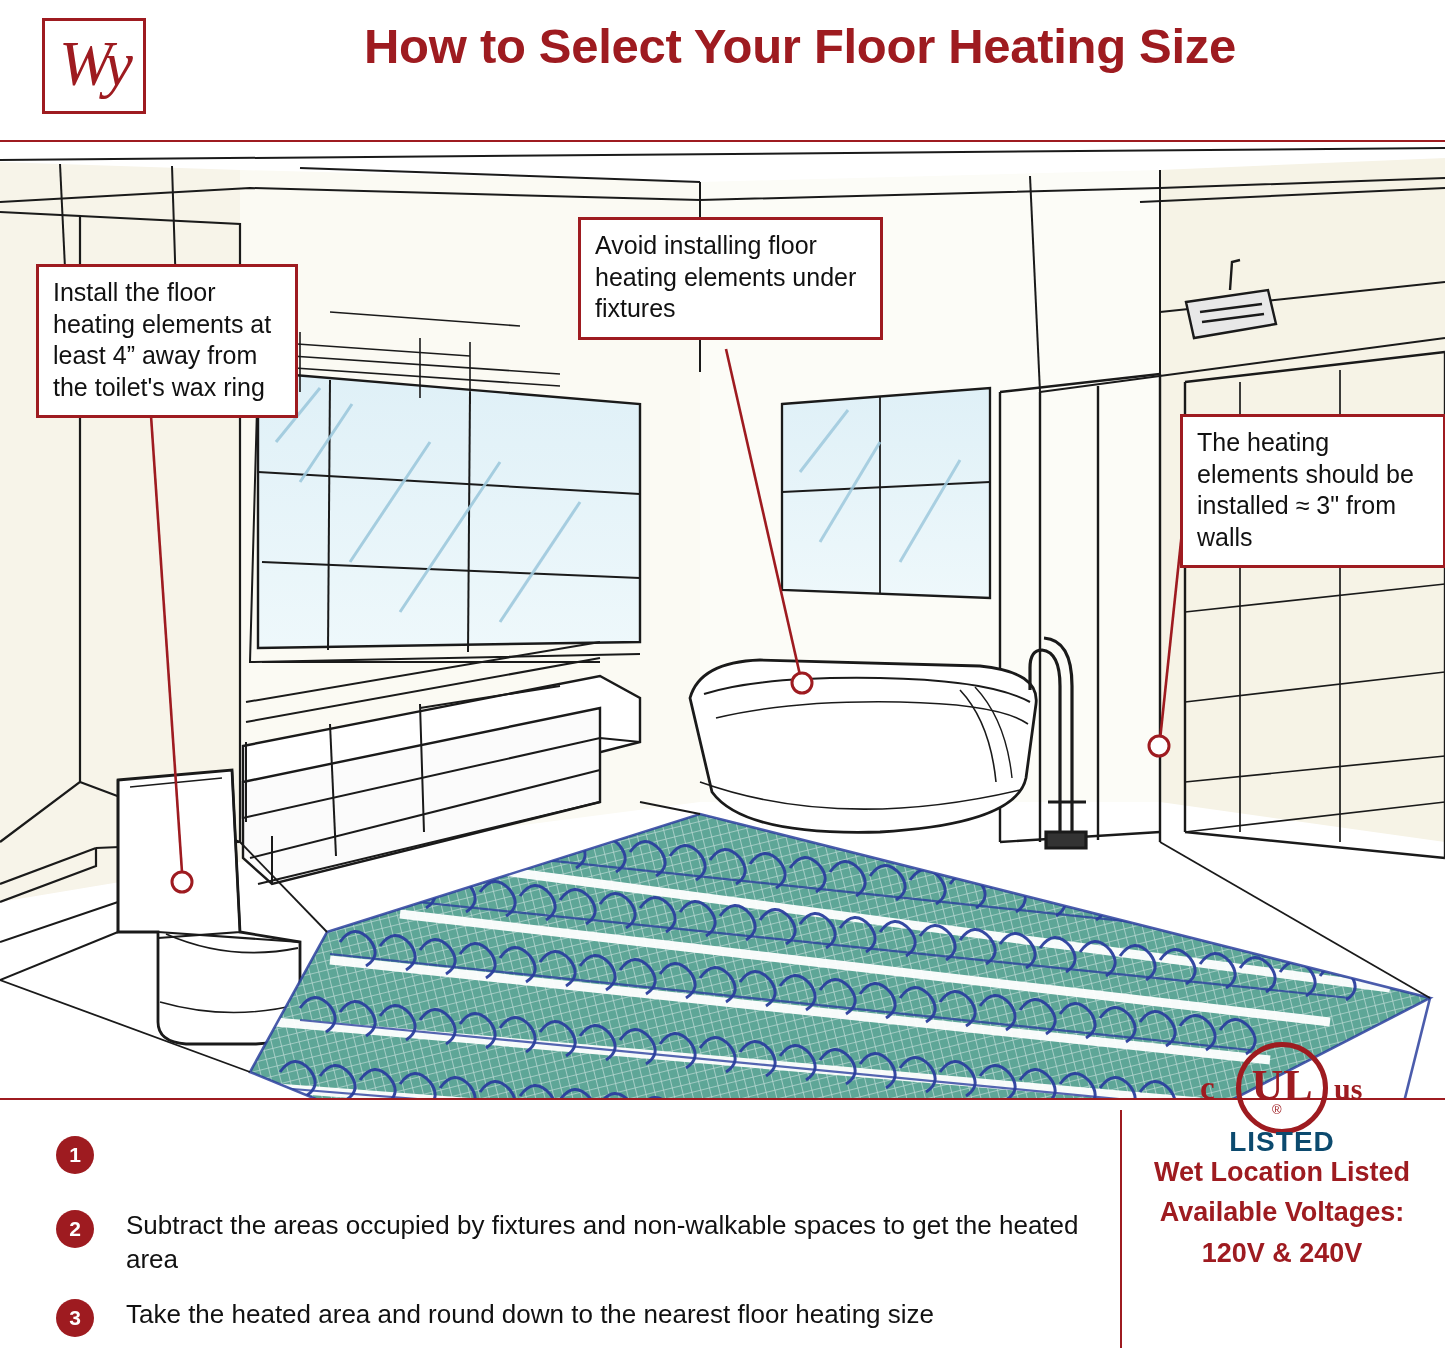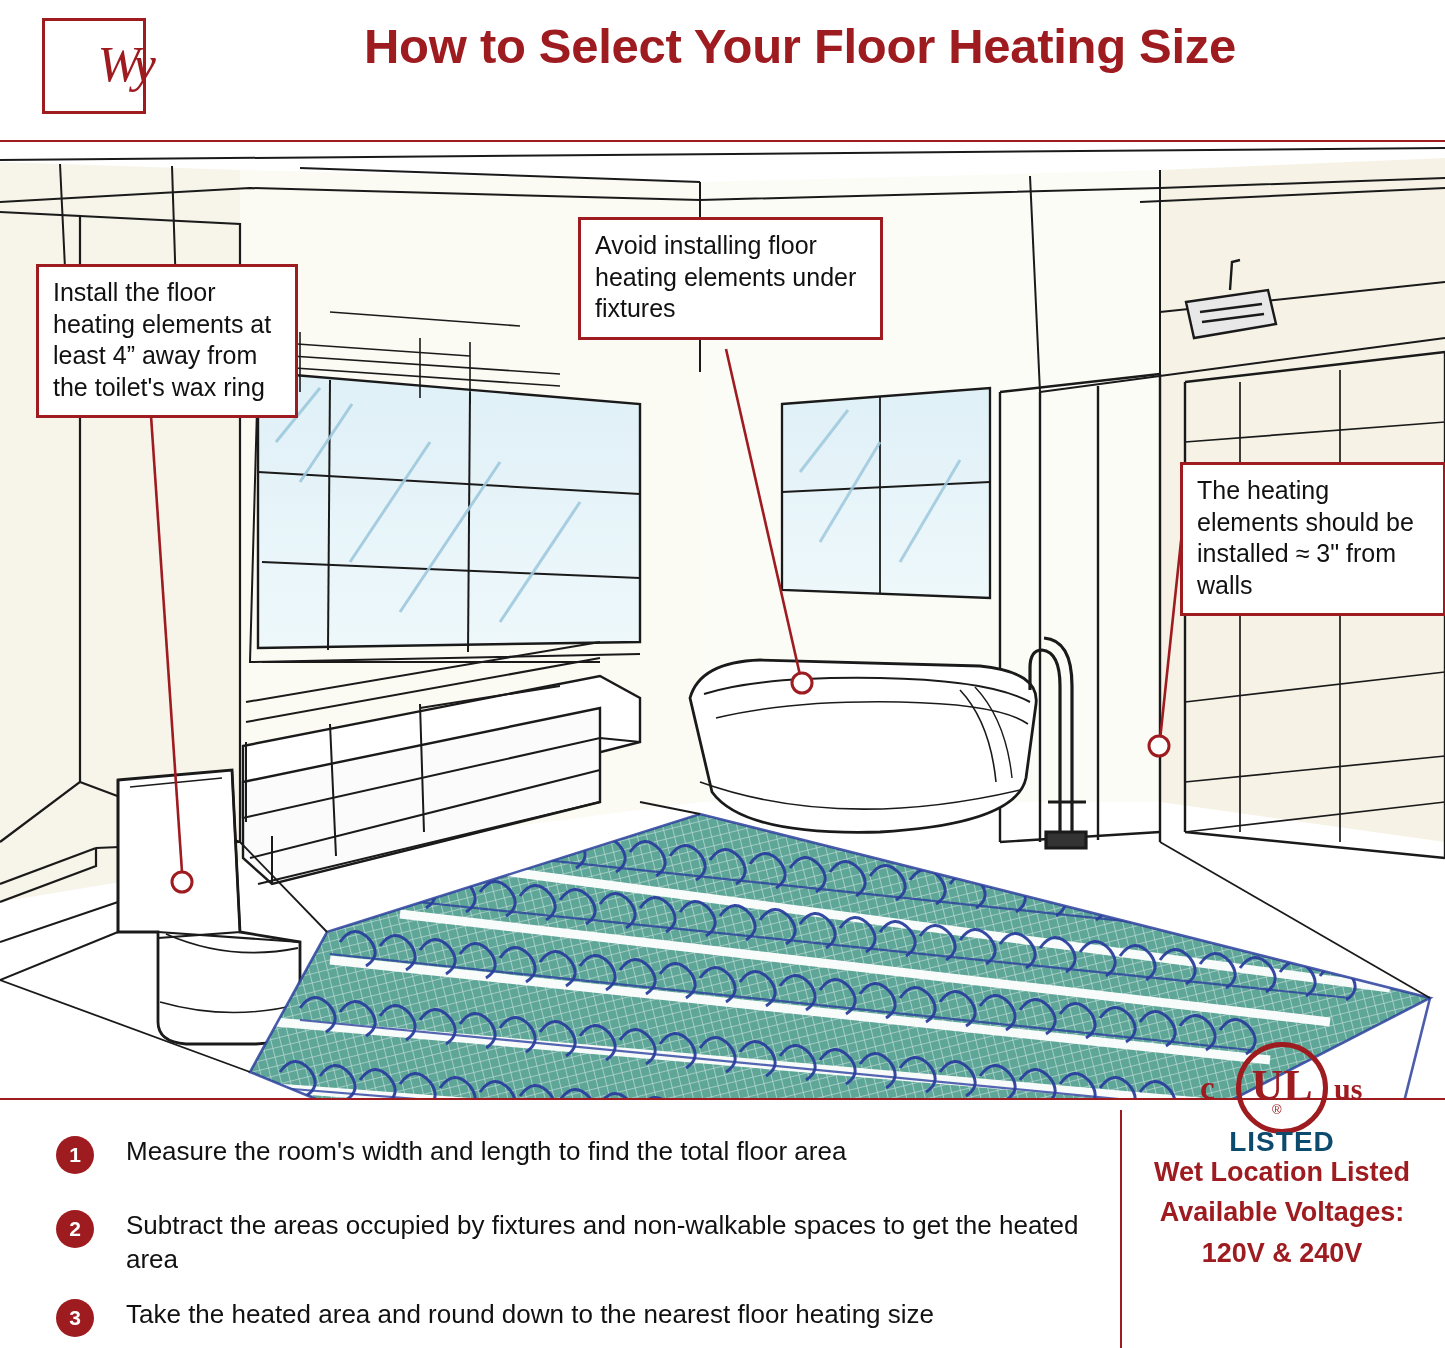--- a/index.html
+++ b/index.html
@@ -33,23 +33,23 @@
     width: 104px; height: 96px;
     border: 3px solid #9e1b20;
     box-sizing: border-box;
   }
   #logo .logo-mark {
     position: absolute;
     left: 0; top: 0;
     width: 118px; height: 108px;
     font-family: "Liberation Serif", serif;
     font-style: italic;
-    font-size: 51px;
-    color: #9e1b20;
-    text-align: right;
+    font-size: 64px;
+    color: #9e1b20;
+    text-align: center;
     line-height: 104px;
     letter-spacing: -2px;
   }
   #header-title {
     position: absolute;
     left: 180px; top: 18px;
     width: 1240px;
     text-align: center;
     font-size: 49px;
     font-weight: bold;
@@ -93,21 +93,20 @@
     left: 36px; top: 122px;
     width: 262px;
   }
   #callout-fixtures {
     left: 578px; top: 75px;
     width: 305px;
   }
   #callout-walls {
     left: 1180px; top: 272px;
     width: 266px;
-    margin-top: 48px;
   }
 
   
   #footer {
     position: absolute;
     left: 0; top: 1100px;
     width: 1445px; height: 248px;
   }
   #steps {
     position: absolute;
@@ -445,21 +444,20 @@
   <div class="callout" id="callout-fixtures">Avoid installing floor heating elements under fixtures</div>
   <div class="callout" id="callout-walls">The heating elements should be installed ≈ 3" from walls</div>
 </div>
 
 <div class="hrule" id="rule-bottom"></div>
 
 <div id="footer">
   <div id="steps">
     <div class="step">
       <div class="step-num">1</div>
-      <div class="step-text">Measure the room's width and length to find the total floor area</div>
     </div>
     <div class="step">
       <div class="step-num">2</div>
       <div class="step-text">Subtract the areas occupied by fixtures and non-walkable spaces to get the heated area</div>
     </div>
     <div class="step">
       <div class="step-num">3</div>
       <div class="step-text">Take the heated area and round down to the nearest floor heating size</div>
     </div>
   </div>

